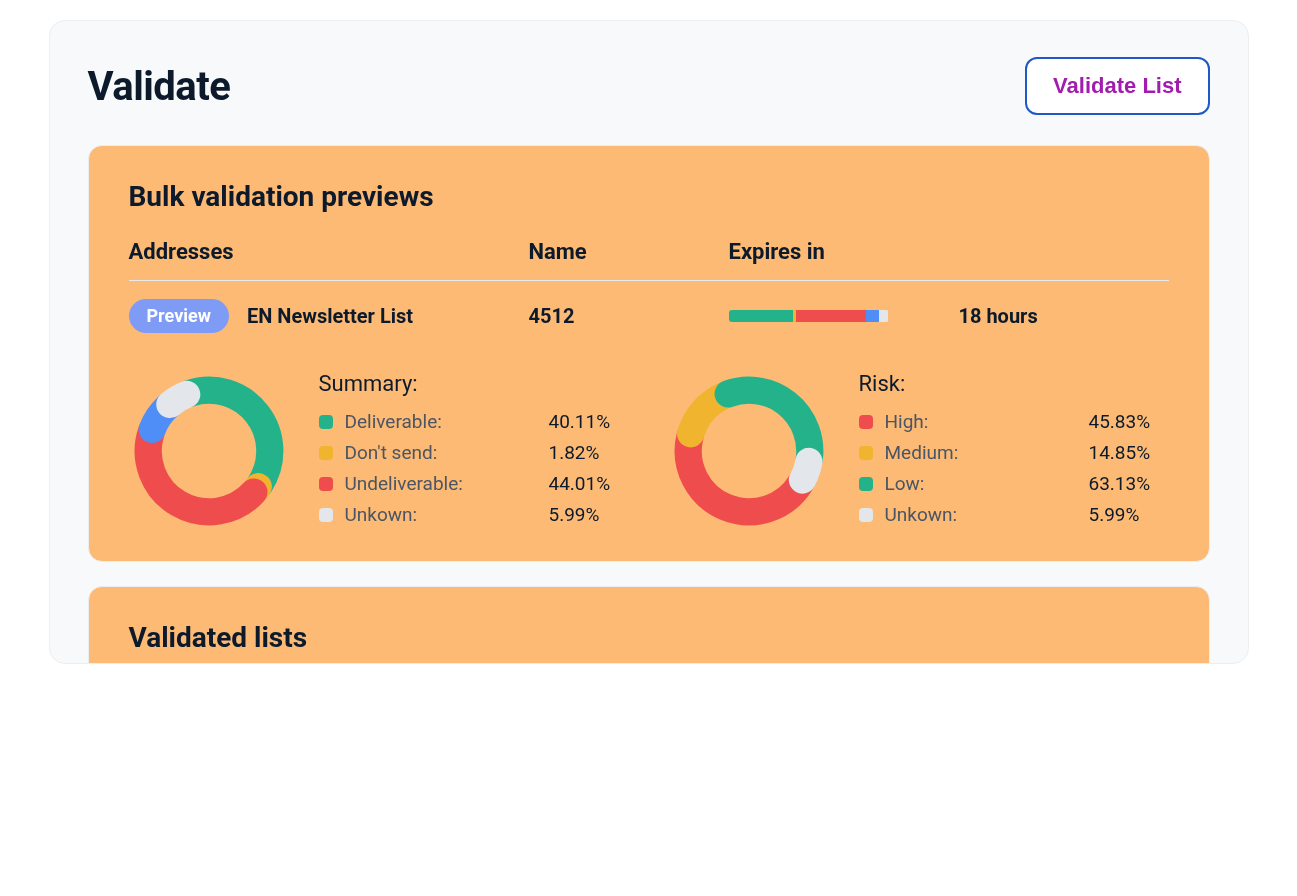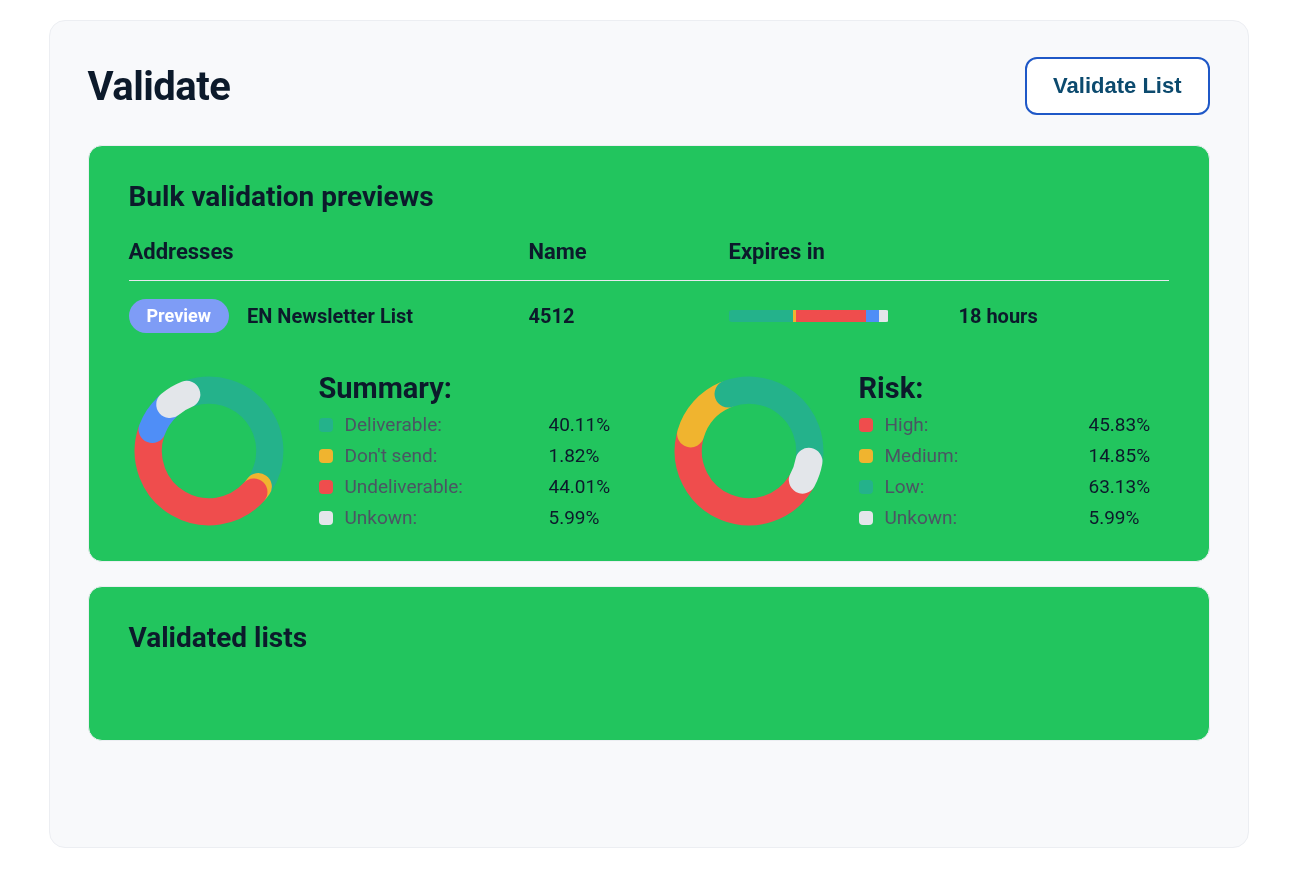--- a/index.html
+++ b/index.html
@@ -13,51 +13,51 @@
     padding: 20px 30px;
   }
 
   .page-card {
     width: 1200px;
     margin: 0 auto;
     background: #f8f9fb;
     border: 1px solid #eceef2;
     border-radius: 16px;
     padding: 36px 38px 0 38px;
-    height: 828px;
+    height: 644px;
     overflow: hidden;
   }
 
   .topbar {
     display: flex;
     align-items: center;
     justify-content: space-between;
     margin-bottom: 30px;
   }
 
   .page-title {
     font-size: 40px;
     font-weight: 700;
     color: #0c1a2b;
     letter-spacing: -0.5px;
   }
 
   .validate-list-btn {
     background: #ffffff;
     border: 2px solid #1f58c7;
-    color: #0c4a6e;
+    color: #a21caf;
     font-size: 22px;
     font-weight: 700;
     padding: 14px 26px;
     border-radius: 12px;
     cursor: pointer;
   }
 
   .panel {
-    background: #22c55e;
+    background: #fdba74;
     border: 1px solid #eceef2;
     border-radius: 14px;
     padding: 34px 40px 30px 40px;
     margin-bottom: 24px;
   }
 
   .panel-title {
     font-size: 28px;
     font-weight: 700;
     color: #0c1a2b;
@@ -124,24 +124,24 @@
   }
 
   .donut-wrap {
     width: 160px;
     height: 160px;
     position: relative;
   }
   .donut-wrap svg { width: 160px; height: 160px; display: block; }
 
   .legend-title {
-    font-size: 29px;
-    font-weight: 700;
-    color: #0c1a2b;
-    margin-bottom: 8px;
+    font-size: 22px;
+    font-weight: 400;
+    color: #0c1a2b;
+    margin-bottom: 14px;
   }
   .legend-list { display: flex; flex-direction: column; gap: 8px; }
   .legend-row { display: flex; align-items: center; gap: 12px; font-size: 19px; color: #4b5563; }
   .legend-swatch {
     width: 14px; height: 14px; border-radius: 4px; flex: 0 0 14px;
   }
   .legend-label { flex: 1; }
   .legend-val { color: #0c1a2b; font-weight: 400; min-width: 80px; text-align: left; }
 
   

